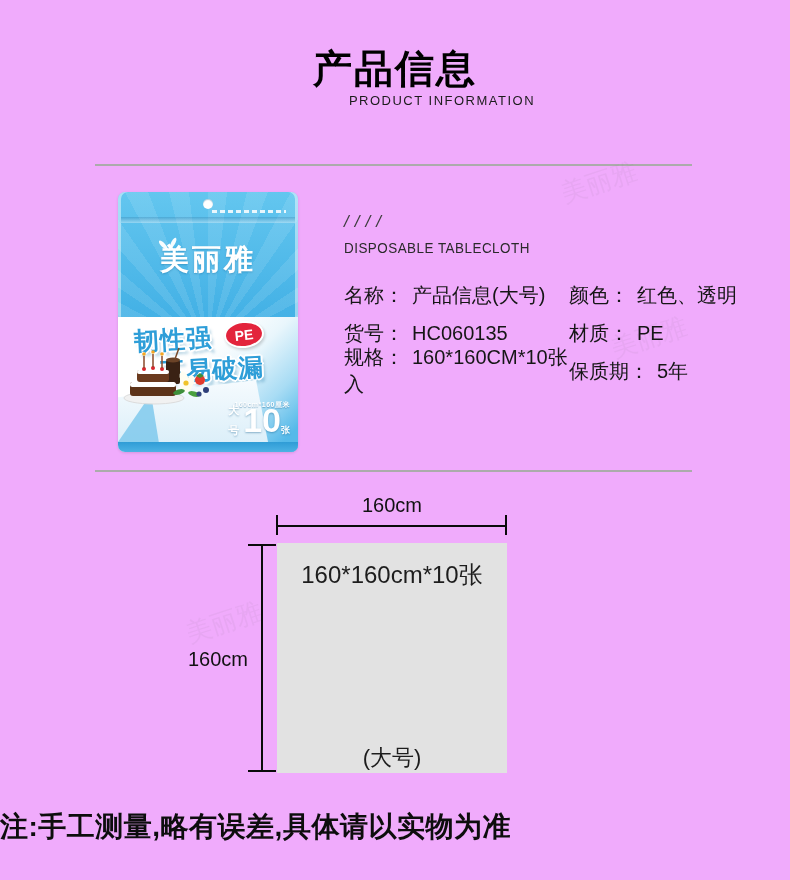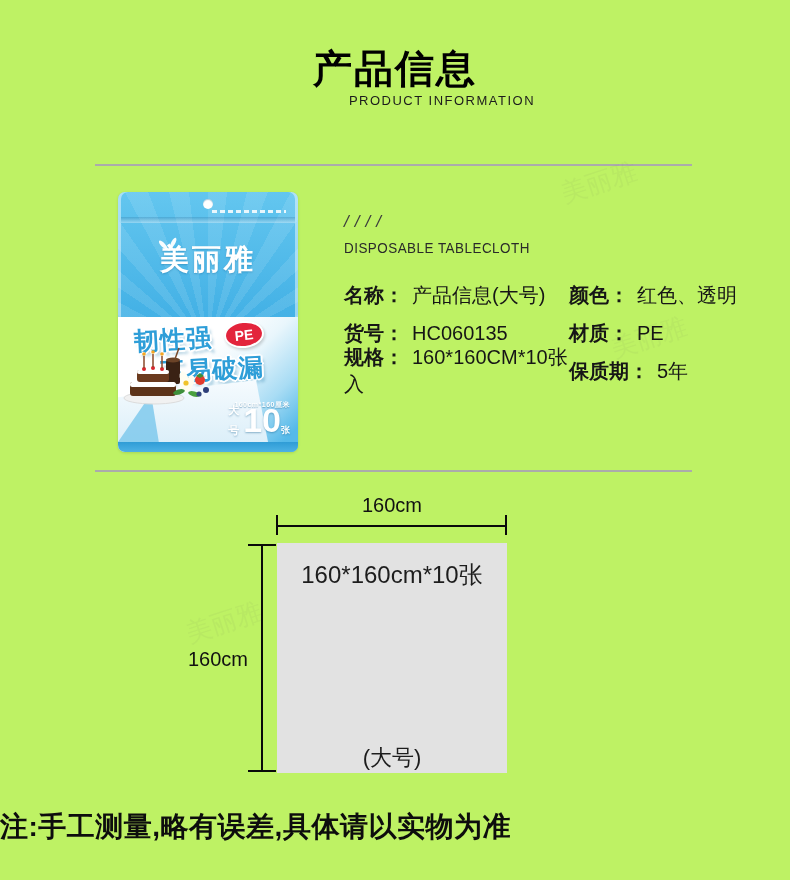--- a/index.html
+++ b/index.html
@@ -1,19 +1,19 @@
 <!DOCTYPE html>
 <html><head>
 <meta charset="utf-8">
 <style>
   * { margin:0; padding:0; box-sizing:border-box; }
   html,body { background:#fff; }
   .page {
     position:relative; width:790px; height:880px; margin:0 auto;
-    background:#bef264; overflow:hidden;
+    background:#f0abfc; overflow:hidden;
     font-family:"Liberation Sans","DejaVu Sans",sans-serif; color:#1a1a1a;
   }
 
   
   .title {
     position:absolute; top:42px; left:0; width:100%;
     text-align:center; font-size:39px; font-weight:900; color:#000;
     letter-spacing:2px;
   }
   .subtitle {
@@ -127,21 +127,21 @@
     font-size:17px; color:#3c3c3c; font-style:italic; letter-spacing:6px;
   }
   .en-heading {
     position:absolute; left:344px; top:240px;
     font-size:14px; color:#2a2a2a; letter-spacing:.5px;
     transform:scaleX(.96); transform-origin:left;
   }
   .spec-rows { position:absolute; left:344px; top:276px; width:410px; }
   .spec-row { display:flex; height:38px; align-items:center; font-size:20px; color:#161616; }
   .spec-cell.left { width:225px; }
-  .spec-cell .lab { margin-right:8px;font-weight:bold; }
+  .spec-cell .lab { margin-right:8px; }
 
   
   .dg-square {
     position:absolute; left:277px; top:543px; width:230px; height:230px;
     background:#e2e2e2;
     display:flex; flex-direction:column; align-items:center; justify-content:space-between;
     padding-top:16px;
   }
   .dg-line1 { font-size:24px; color:#1d1d1d; }
   .dg-line2 { font-size:22px; color:#1d1d1d; }

